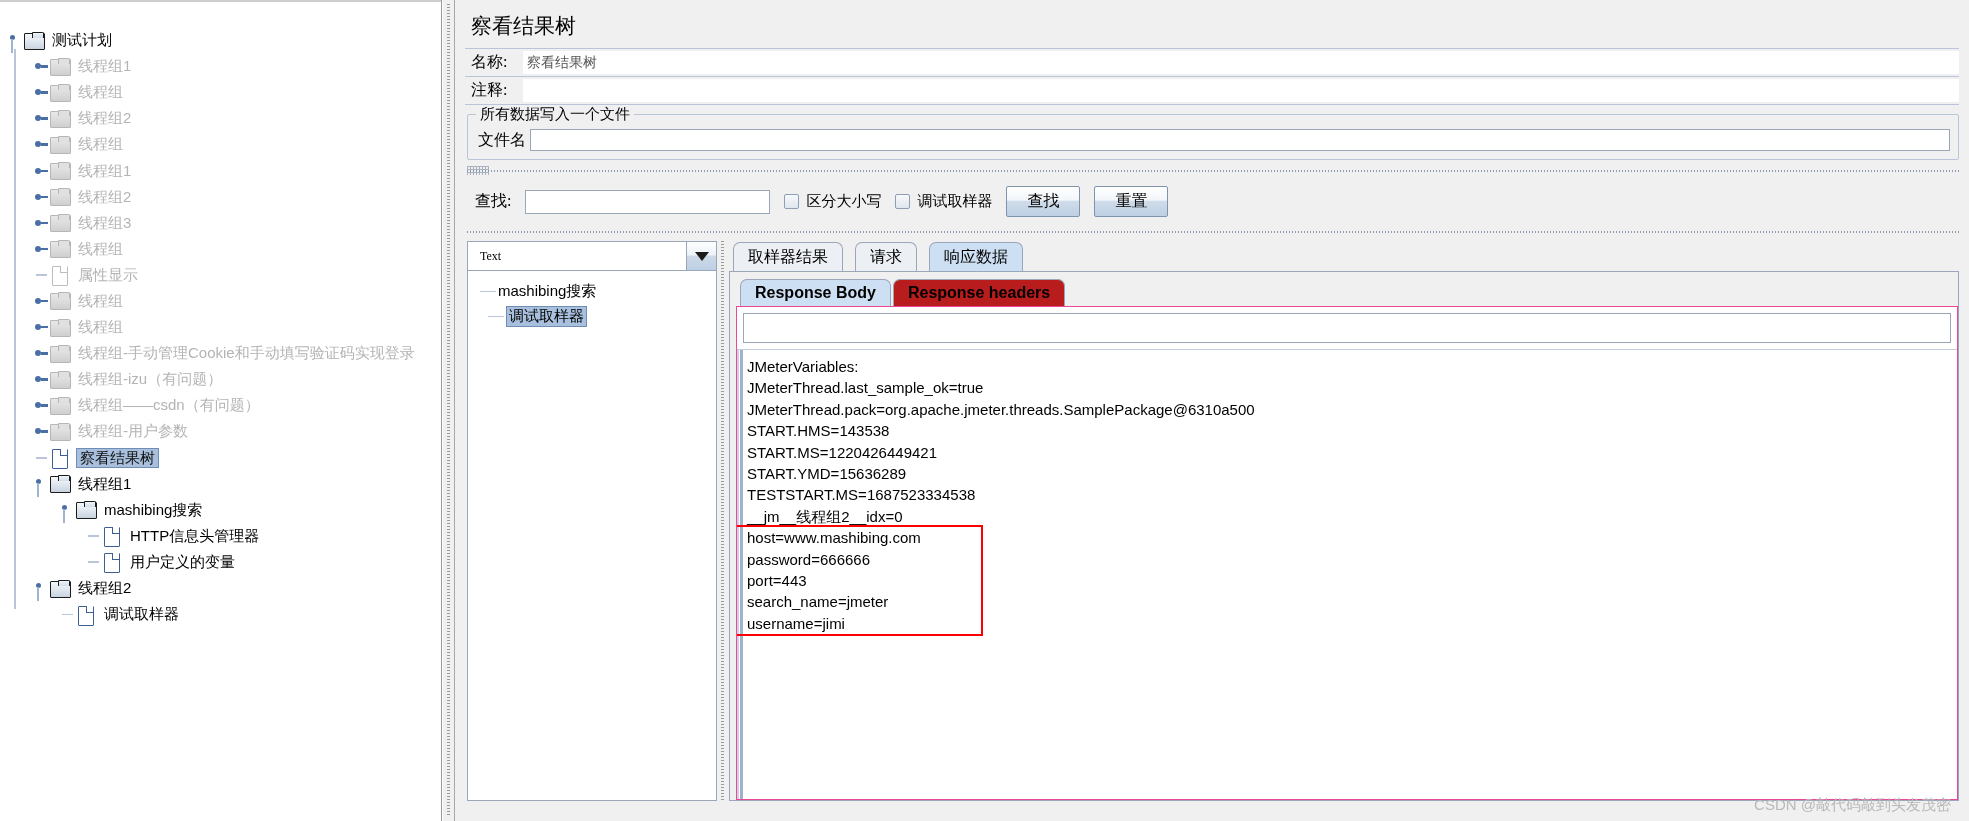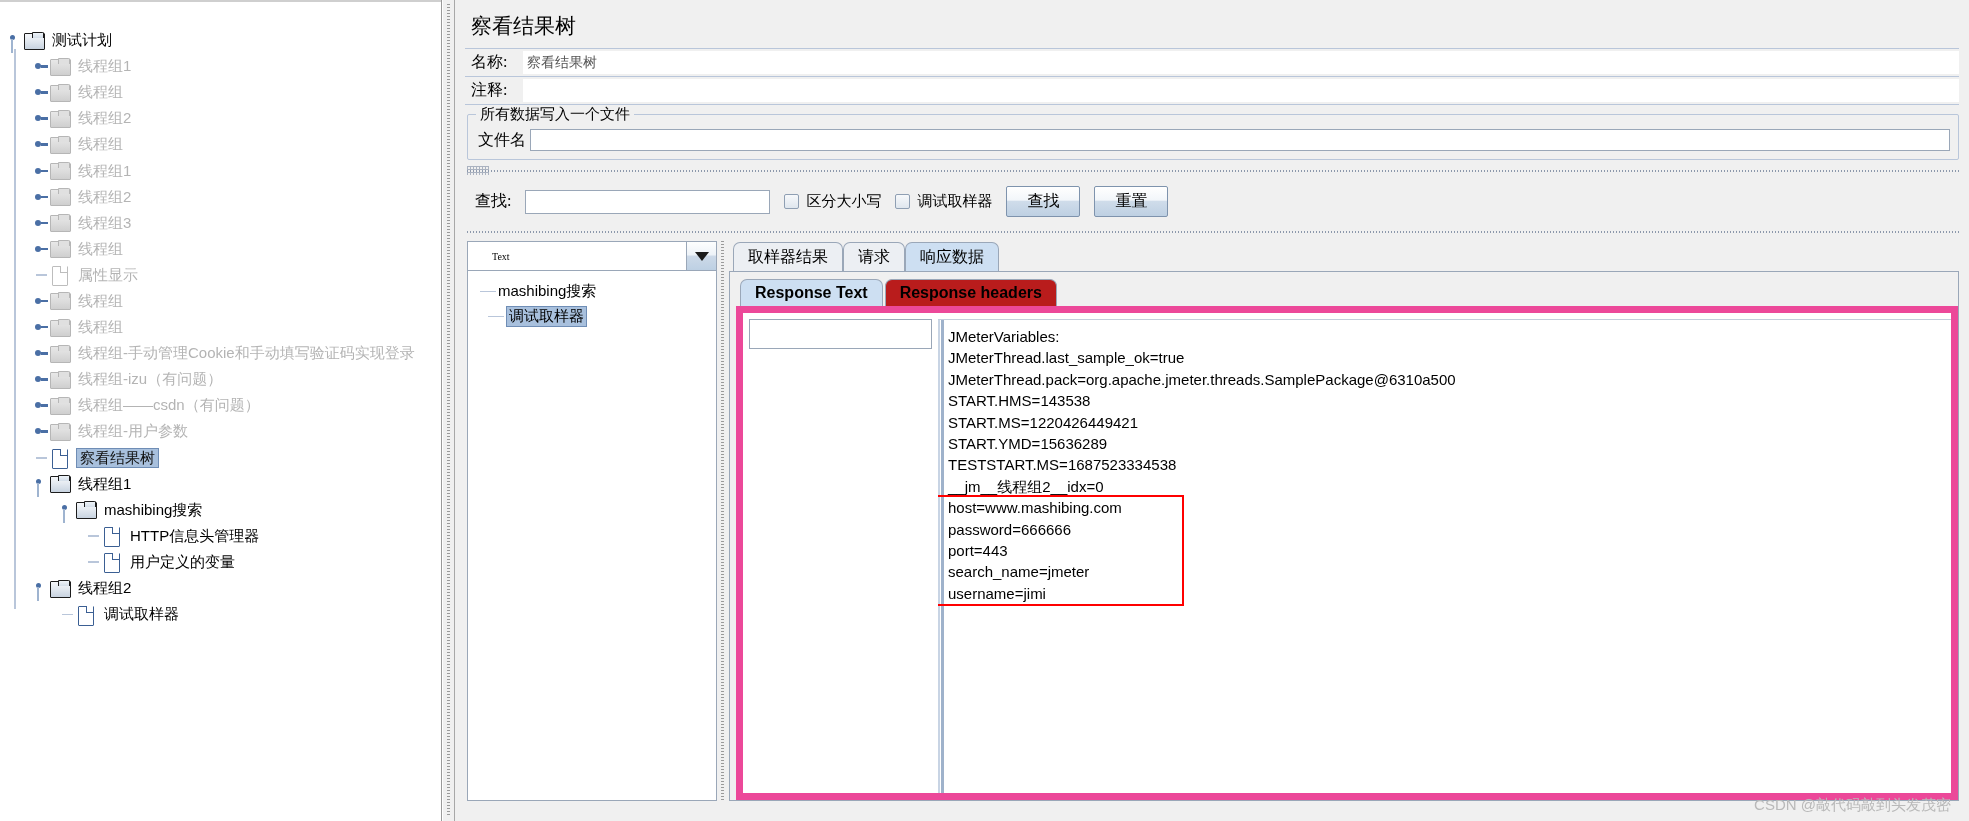--- a/index.html
+++ b/index.html
@@ -344,22 +344,22 @@
   }
   .combo {
     display: flex;
     height: 30px;
     border: 1px solid #9aa7b8;
     background: #fff;
     align-items: center;
   }
   .combo-value {
     flex: 1 1 auto;
-    font-size: 10px;
-    padding-left: 24px;
+    font-size: 12px;
+    padding-left: 12px;
     font-family: "Liberation Serif", "DejaVu Serif", serif;
     color: #000;
   }
   .combo-arrow {
     width: 30px; height: 100%;
     background: linear-gradient(#fdfefe 0%, #eef3f8 45%, #ccd9e8 52%, #bdd0e3 100%);
     border-left: 1px solid #9aa7b8;
     display: flex; align-items: center; justify-content: center;
   }
   .combo-arrow svg { display:block; }
@@ -402,21 +402,21 @@
 
   .tabs-col {
     flex: 1 1 auto;
     display: flex;
     flex-direction: column;
     min-width: 0;
   }
   .tabbar {
     display: flex;
     align-items: flex-end;
-    gap: 0;
+    gap: 12px;
     height: 30px;
     padding-left: 4px;
   }
   .tab {
     padding: 4px 14px 5px 14px;
     font-size: 16px;
     font-family: "Liberation Serif", "DejaVu Serif", serif;
     background: #eceff3;
     border: 1px solid #9aa7b8;
     border-bottom: none;
@@ -453,24 +453,24 @@
     border: 1px solid #9aa7b8;
     border-bottom: none;
     border-radius: 7px 7px 0 0;
     cursor: pointer;
     color: #000;
     line-height: 19px;
   }
   .subtab.active { background: #cddff2; }
   .subpane {
     flex: 1 1 auto;
-    border: 7px solid #ec4899;
-    background: #ffffff;
-    display: flex;
-    flex-direction: row;
+    border: 1px solid #ec4899;
+    background: #ffffff;
+    display: flex;
+    flex-direction: column;
     min-height: 0;
   }
   .sub-input {
     margin: 6px 6px 0 6px;
     height: 30px;
     border: 1px solid #9aa7b8;
     background: #fff;
     outline: none;
   }
   .body-text {
@@ -731,21 +731,21 @@
       <div class="vsplit"></div>
 
       <div class="tabs-col">
         <div class="tabbar" id="main-tabbar">
             <div class="tab">取样器结果</div>
             <div class="tab">请求</div>
             <div class="tab active">响应数据</div>
           </div>
         <div class="tab-pane">
           <div class="subtabbar" id="sub-tabbar">
-              <div class="subtab active">Response Text</div>
+              <div class="subtab active">Response Body</div>
               <div class="subtab">Response headers</div>
             </div>
           <div class="subpane">
             <input class="sub-input" value="" style="">
             <div class="body-text" id="body-text">
               <div class="left-edge-bars"></div>
             <div class="body-line">JMeterVariables:</div>
                 <div class="body-line">JMeterThread.last_sample_ok=true</div>
                 <div class="body-line">JMeterThread.pack=org.apache.jmeter.threads.SamplePackage@6310a500</div>
                 <div class="body-line">START.HMS=143538</div>

